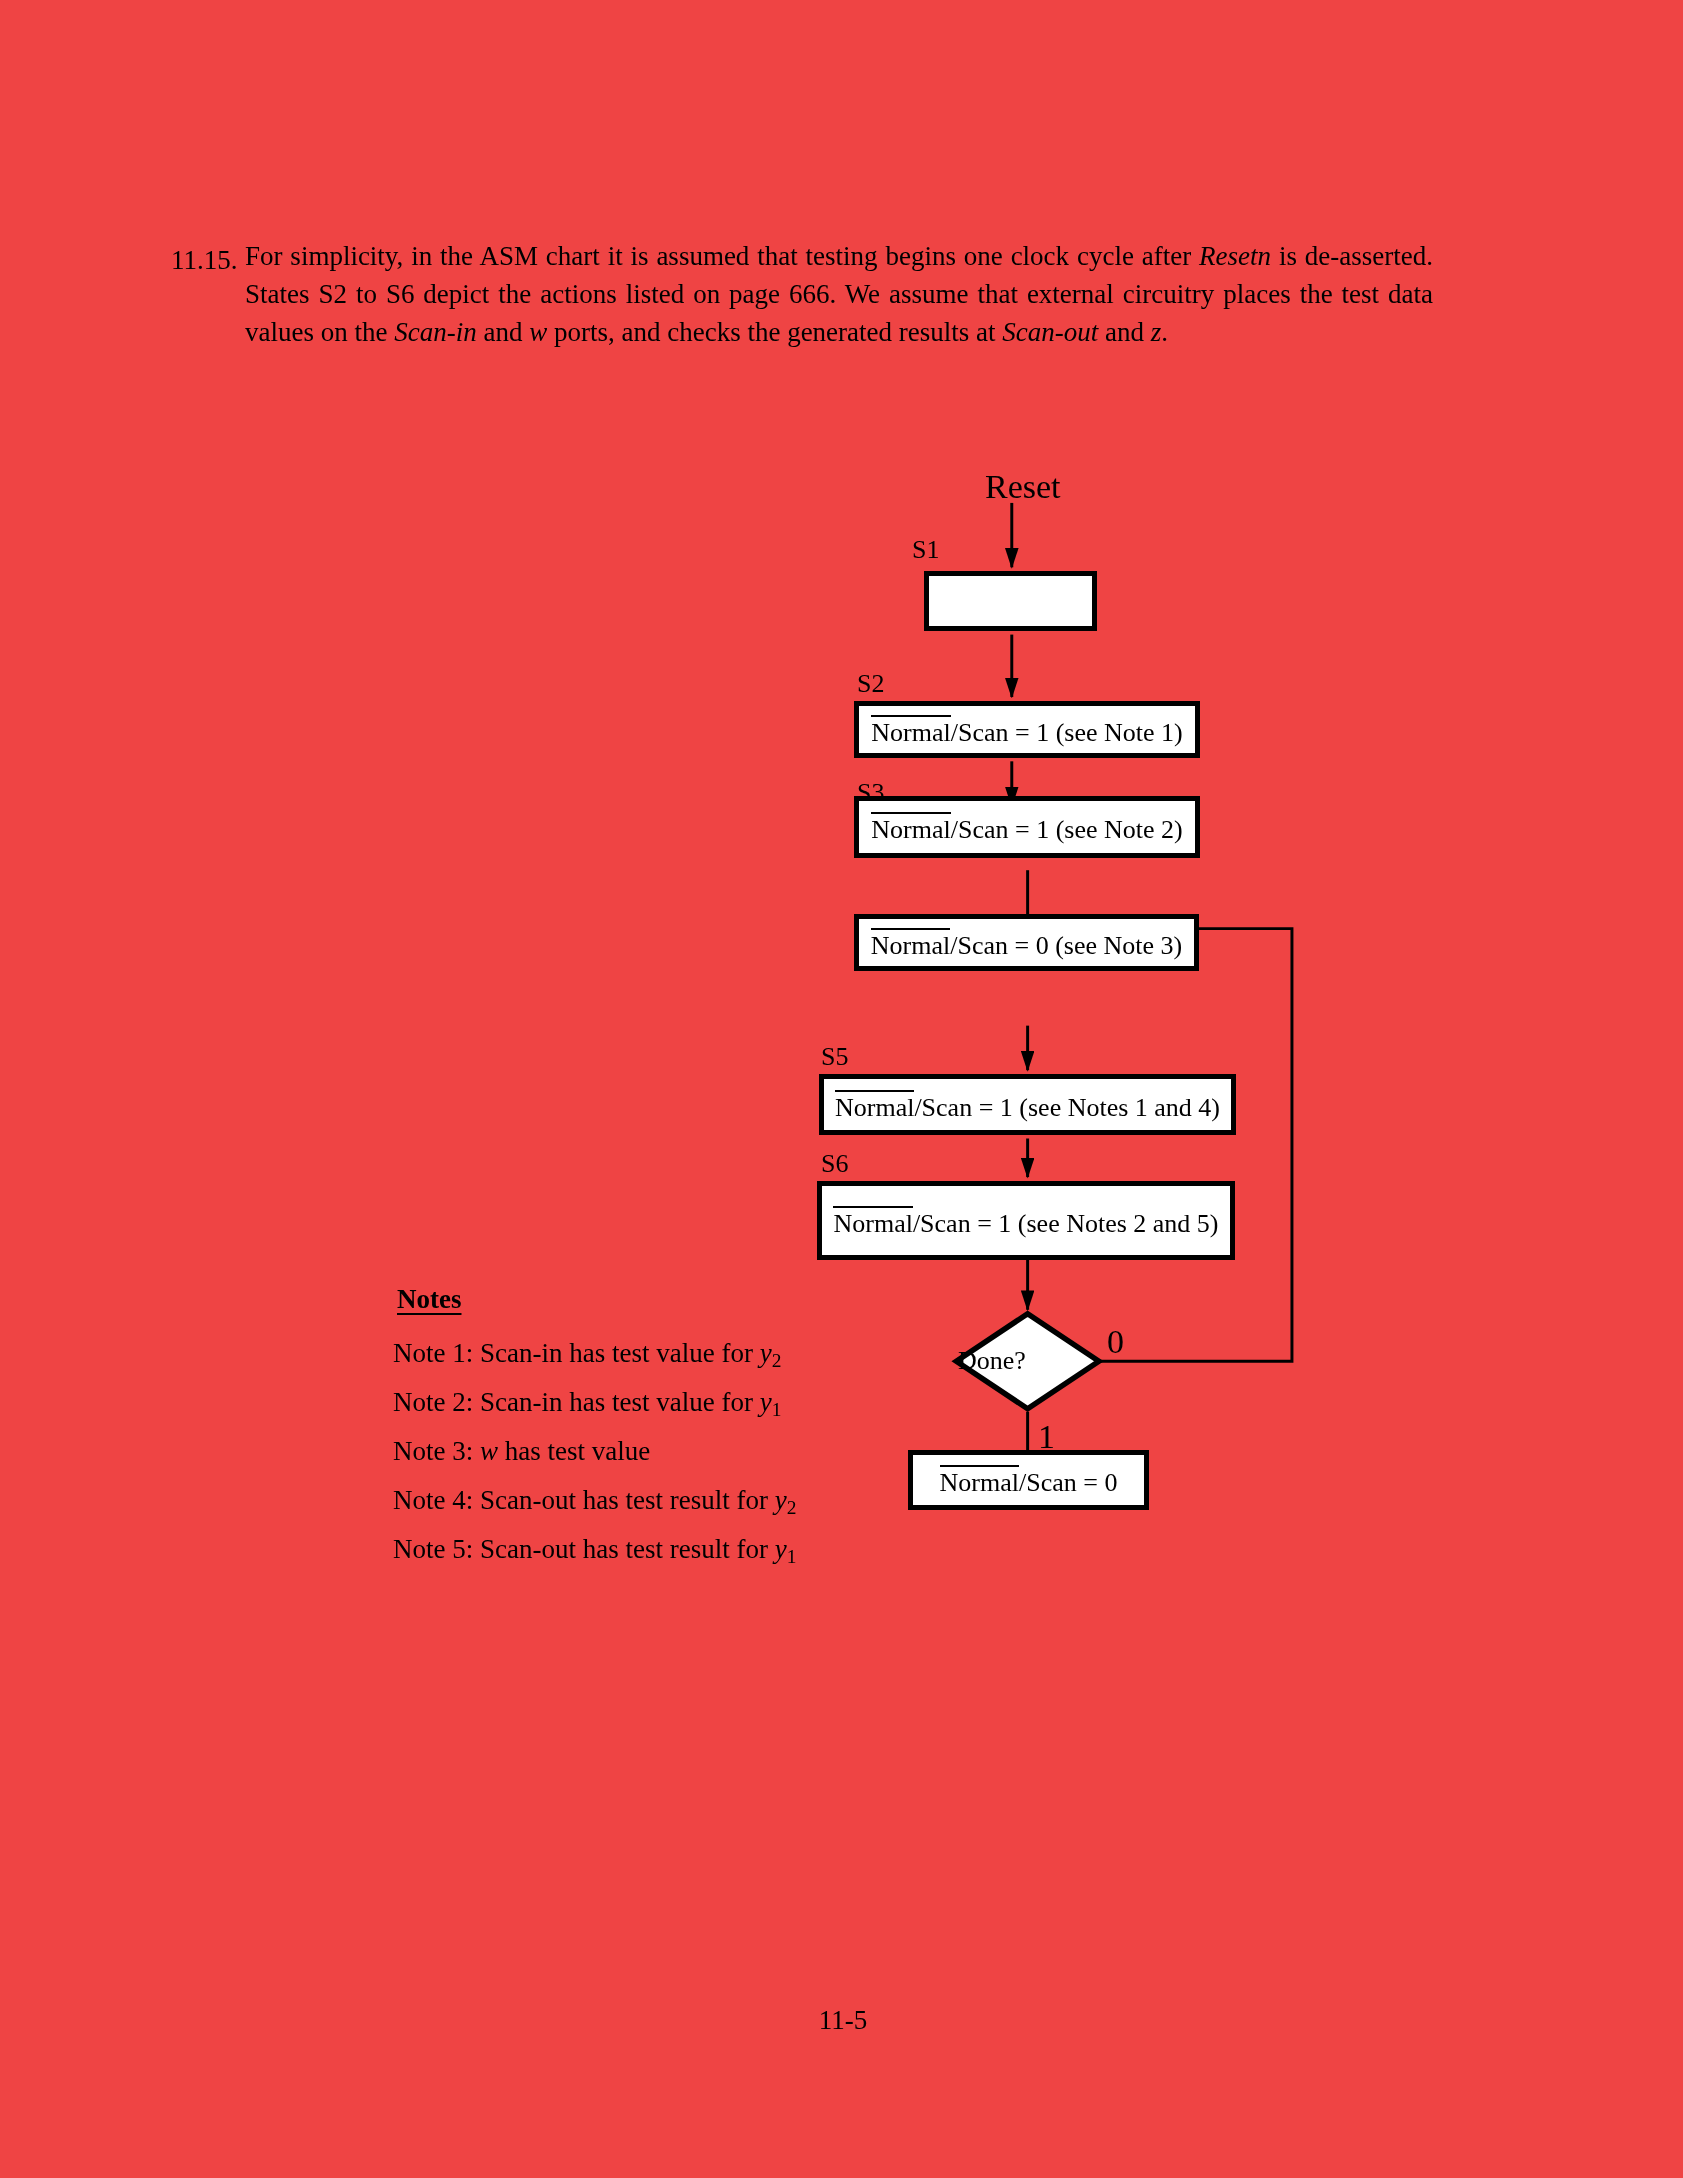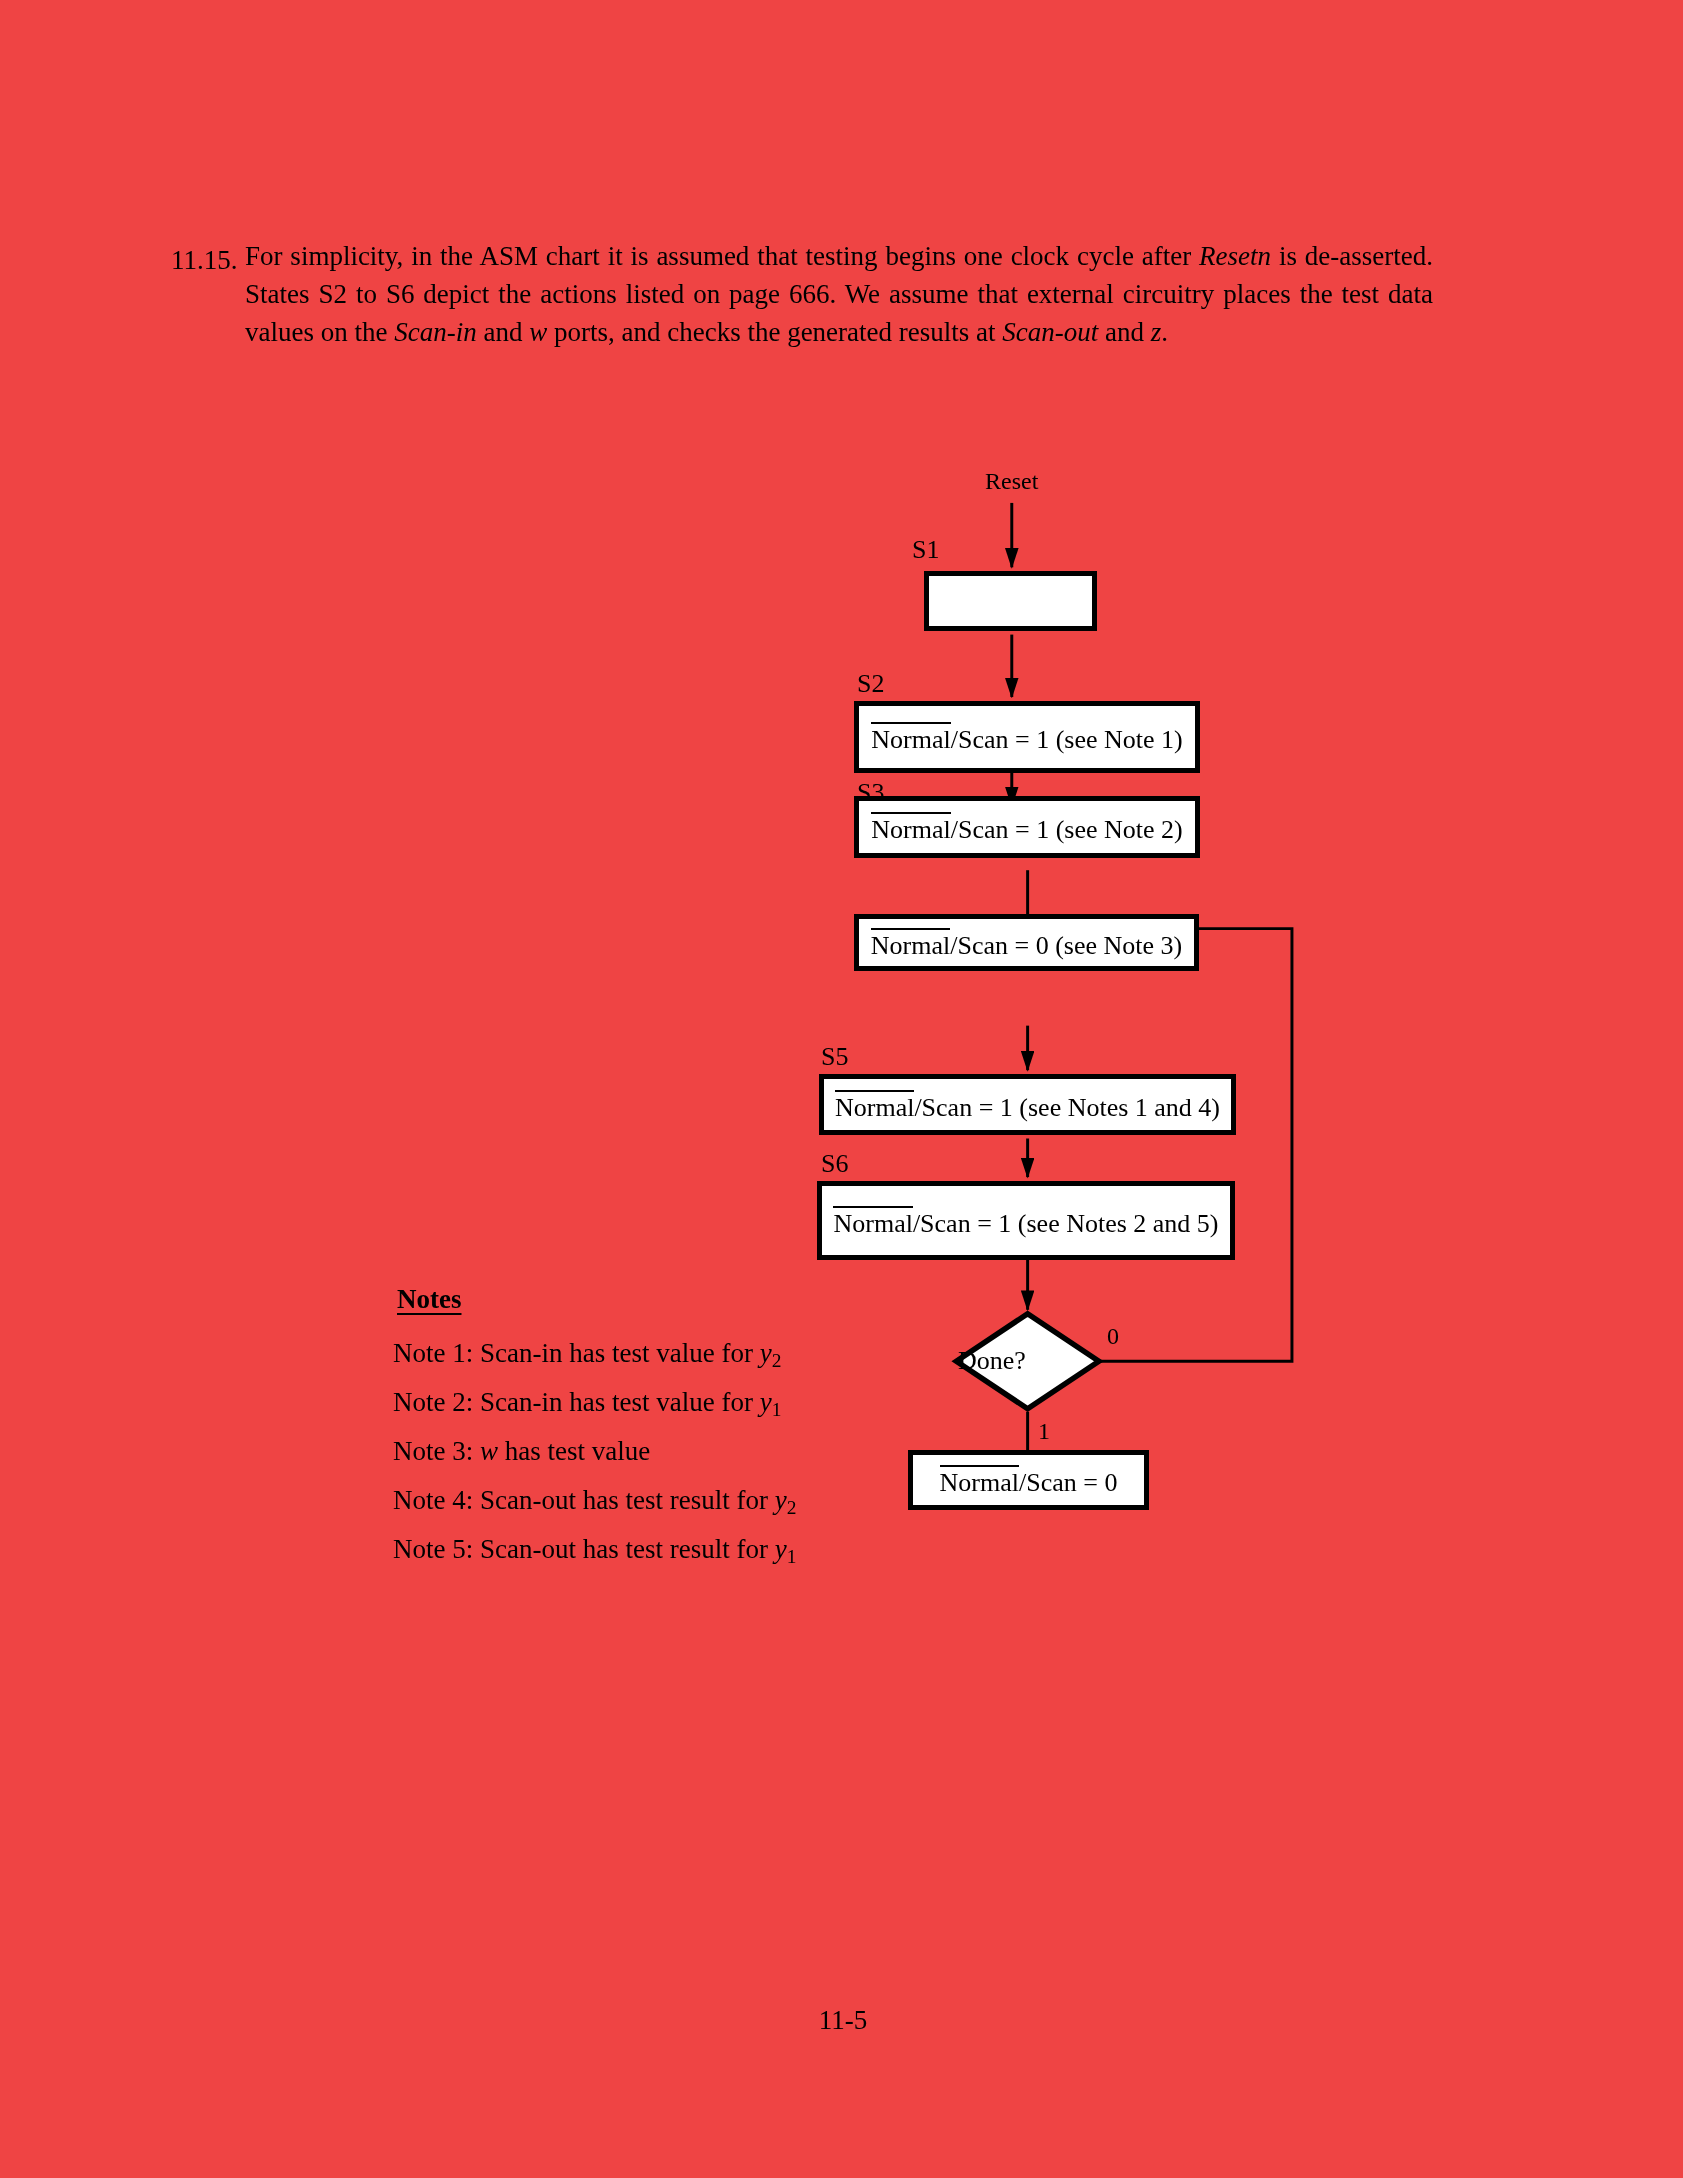--- a/index.html
+++ b/index.html
@@ -28,21 +28,21 @@
     box-sizing: border-box;
     border: 5px solid #000;
     background: #fff;
     display: flex;
     align-items: center;
     justify-content: center;
     font-size: 26px;
     padding-top: 3px;
   }
   .state-label { position: absolute; font-size: 26px; line-height: 1.1; }
-  .flow-label  { position: absolute; font-size: 24px; line-height: 1.1; }
+  .flow-label  { position: absolute; font-size: 34px; line-height: 1.1; }
   .decision-text {
     position: absolute; left: 958px; top: 1346px; width: 139px;
     text-align: left; font-size: 26px;
   }
   
   .notes-heading {
     position: absolute; left: 397px; top: 1284px;
     font-size: 27px; font-weight: bold;
     text-decoration: underline; text-underline-offset: 5px;
   }
@@ -84,21 +84,21 @@
   </svg>
 
   <div class="flow-label" style="left:985px; top:468px;">Reset</div>
 
   <div class="state-label" style="left:912px; top:536px;">S1</div>
   <div class="state-box" style="left:924px; top:571px; width:173px; height:60px;">
     <span></span>
   </div>
 
   <div class="state-label" style="left:857px; top:670px;">S2</div>
-  <div class="state-box" style="left:854px; top:701px; width:346px; height:72px;">
+  <div class="state-box" style="left:854px; top:701px; width:346px; height:57px;">
     <span><span class="ov">Normal</span><span>/Scan = 1 (see Note 1)</span></span>
   </div>
 
   <div class="state-label" style="left:857px; top:779px;">S3</div>
   <div class="state-box" style="left:854px; top:796px; width:346px; height:62px;">
     <span><span class="ov">Normal</span><span>/Scan = 1 (see Note 2)</span></span>
   </div>
 
   <div class="state-label" style="left:856px; top:935px;">S4</div>
   <div class="state-box" style="left:854px; top:914px; width:345px; height:57px;">

